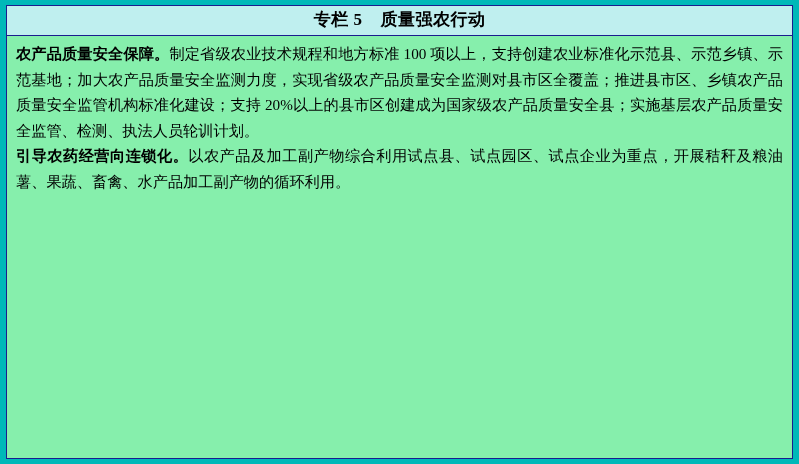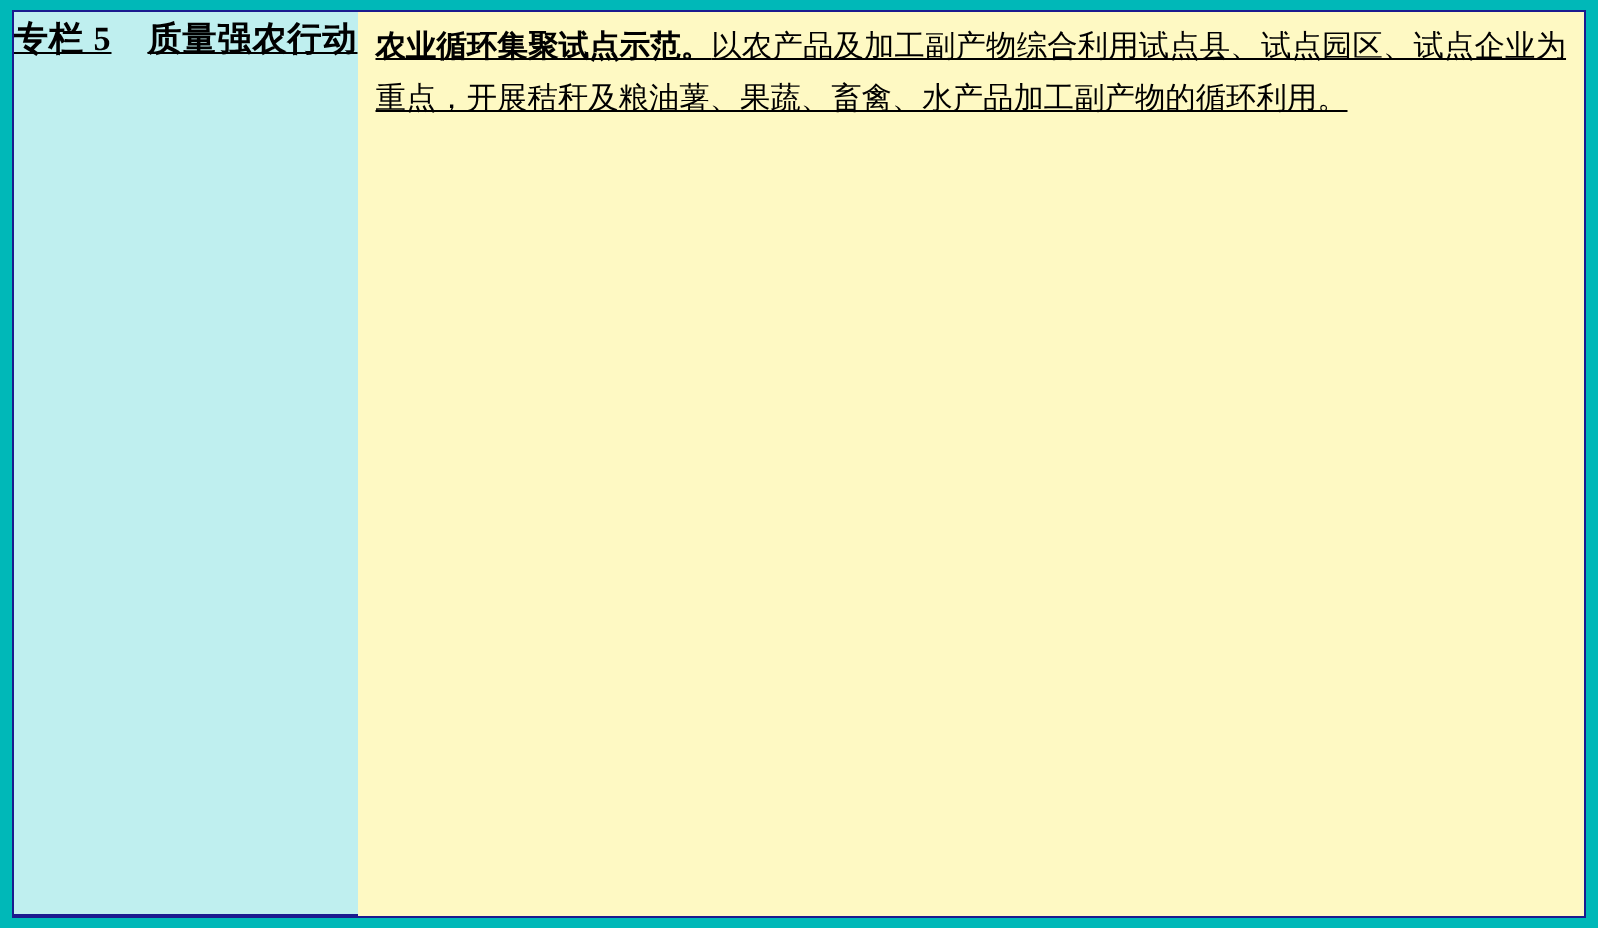--- a/index.html
+++ b/index.html
@@ -17,24 +17,23 @@
     width: 799px;
     height: 464px;
     background: #00b8b8;
     padding: 5px 6px 5px 6px;
   }
   .box {
     box-sizing: border-box;
     width: 100%;
     height: 100%;
     border: 1px solid #1b1b8f;
-    background: #fef9c3;
+    background: #86efac;
     display: flex;
-    flex-direction: row;
-    text-decoration: underline;
+    flex-direction: column;
   }
   .title-bar {
     box-sizing: border-box;
     border-bottom: 1px solid #1b1b8f;
     text-align: center;
     font-size: 17px;
     font-weight: bold;
     color: #000;
     padding: 4px 0 5px 0;
     letter-spacing: 0.5px;
@@ -66,17 +65,20 @@
 </head>
 <body>
 
 <div class="frame">
   <div class="box">
     <div class="title-bar">
       <span>专栏 5</span><span class="sp"></span><span>质量强农行动</span>
     </div>
     <div class="content">
       <p class="para">
-        <b>农业循环集聚试点示范。</b><span>以农产品及加工副产物综合利用试点县、试点园区、试点企业为重点，开展秸秆及粮油薯、果蔬、畜禽、水产品加工副产物的循环利用。</span>
+        <b>农产品质量安全保障。</b><span>制定省级农业技术规程和地方标准 100 项以上，支持创建农业标准化示范县、示范乡镇、示范基地；加大农产品质量安全监测力度，实现省级农产品质量安全监测对县市区全覆盖；推进县市区、乡镇农产品质量安全监管机构标准化建设；支持 20%以上的县市区创建成为国家级农产品质量安全县；实施基层农产品质量安全监管、检测、执法人员轮训计划。</span>
+      </p>
+      <p class="para">
+        <b>引导农药经营向连锁化。</b><span>以农产品及加工副产物综合利用试点县、试点园区、试点企业为重点，开展秸秆及粮油薯、果蔬、畜禽、水产品加工副产物的循环利用。</span>
       </p>
     </div>
   </div>
 </div>
 
 </body></html>

